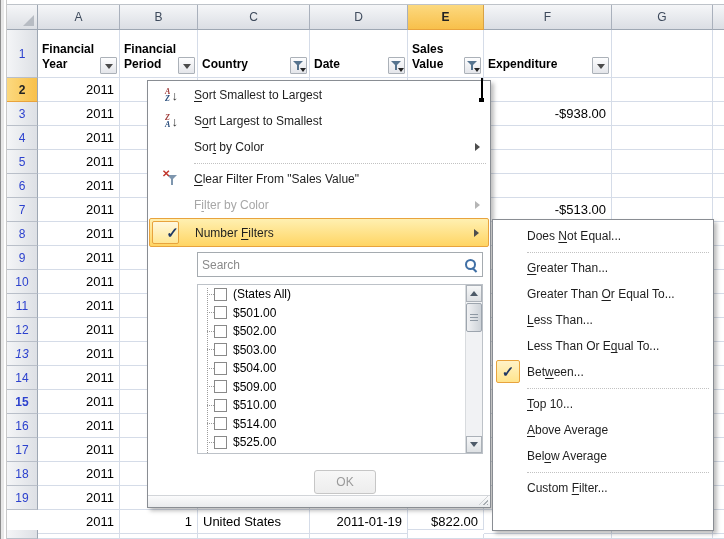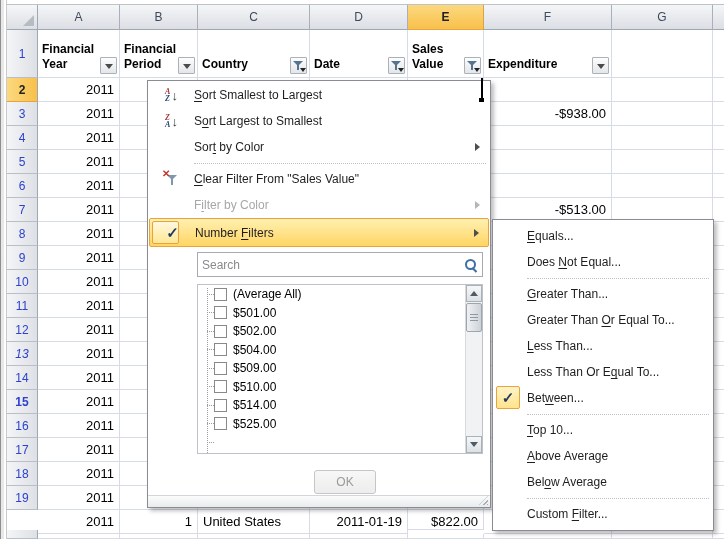--- a/index.html
+++ b/index.html
@@ -396,29 +396,33 @@
       </div>
     <div class="search">
       <input placeholder="Search" style="">
       <span class="mag"></span>
     </div>
     <div class="vlist">
       <div class="treeline"></div>
       <div id="vitems">
           <div class="vitem">
             <span class="cb"></span>
-            <span>(Average All)</span>
+            <span>(States All)</span>
           </div>
           <div class="vitem">
             <span class="cb"></span>
             <span>$501.00</span>
           </div>
           <div class="vitem">
             <span class="cb"></span>
             <span>$502.00</span>
+          </div>
+          <div class="vitem">
+            <span class="cb"></span>
+            <span>$503.00</span>
           </div>
           <div class="vitem">
             <span class="cb"></span>
             <span>$504.00</span>
           </div>
           <div class="vitem">
             <span class="cb"></span>
             <span>$509.00</span>
           </div>
           <div class="vitem">
@@ -448,24 +452,20 @@
     <button class="btn ok">OK</button>
     <div class="mbottom">
         <span class="mgrip"></span>
       </div>
   </div>
 
   <div class="submenu">
       <div id="subitems">
         <div class="smitem">
           <span class="gutter"></span>
-          <span class="lbl"><u>E</u>quals...</span>
-        </div>
-        <div class="smitem">
-          <span class="gutter"></span>
           <span class="lbl">Does <u>N</u>ot Equal...</span>
         </div>
         <div class="smsep"></div>
         <div class="smitem">
           <span class="gutter"></span>
           <span class="lbl"><u>G</u>reater Than...</span>
         </div>
         <div class="smitem">
           <span class="gutter"></span>
           <span class="lbl">Greater Than <u>O</u>r Equal To...</span>

